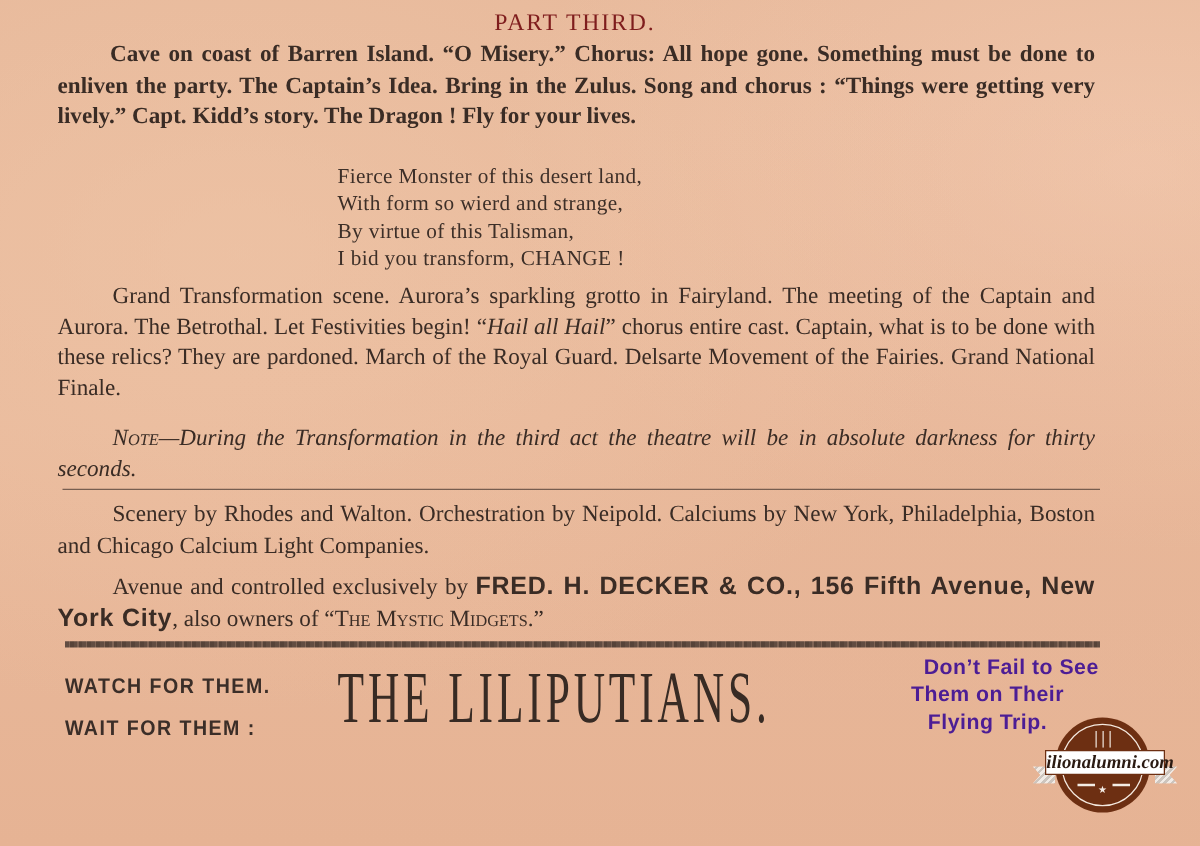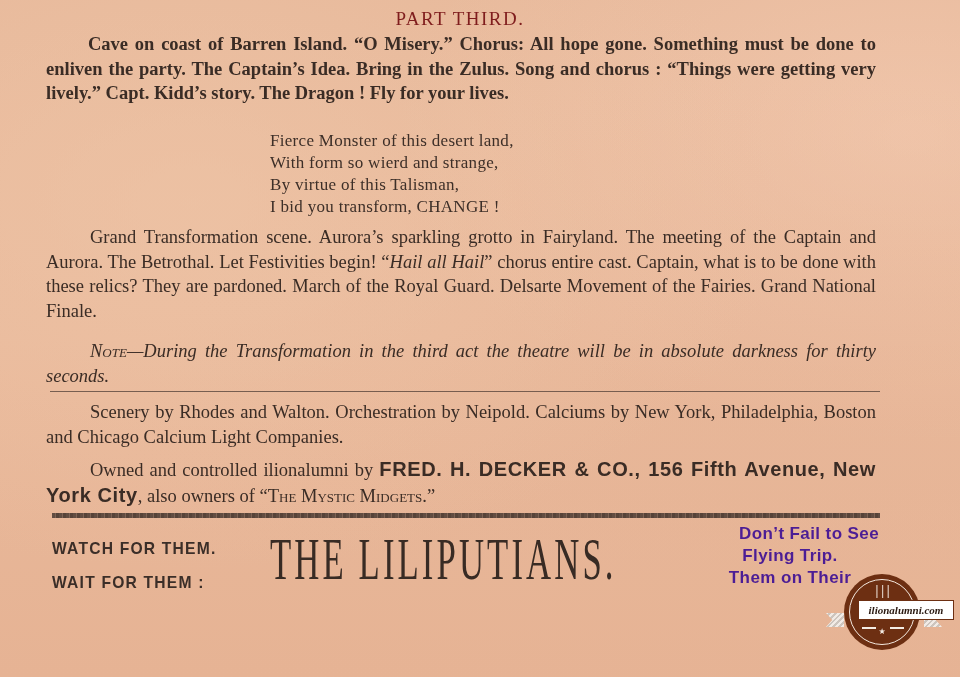--- a/index.html
+++ b/index.html
@@ -92,21 +92,21 @@
   .ribbon-tail {
     position: absolute; top: 613px; width: 18px; height: 14px;
     background: repeating-linear-gradient(135deg, #f1ebe6 0 2px, #cdc5be 2px 4px);
   }
   .ribbon-tail.left { left: 826px; clip-path: polygon(0 0, 100% 0, 100% 100%, 0 100%, 35% 50%); }
   .ribbon-tail.right { left: 924px; clip-path: polygon(0 0, 100% 0, 65% 50%, 100% 100%, 0 100%); }
   .ribbon {
     position: absolute; left: 836px; top: 600px; width: 94px; height: 18px;
     background: #ffffff; border: 1px solid #6d2f12;
     font-family: "Liberation Serif", "DejaVu Serif", serif; font-style: italic; font-weight: bold;
-    font-size: 11px; line-height: 18px; text-align: center; color: #2a1a12; margin-left: 22px;
+    font-size: 15px; line-height: 18px; text-align: center; color: #2a1a12;
   }
   .badge-line {
     position: absolute; top: 627px; height: 1.5px; width: 14px; background: #f4ece4;
   }
 </style>
 </head>
 <body>
 
 <div class="page">
 
@@ -122,35 +122,35 @@
   </div>
 
   <div class="para p2"><span>Grand Transformation scene. Aurora’s sparkling grotto in Fairyland. The meeting of the Captain and Aurora. The Betrothal. Let Festivities begin! “</span><i>Hail all Hail</i><span>” chorus entire cast. Captain, what is to be done with these relics? They are pardoned. March of the Royal Guard. Delsarte Movement of the Fairies. Grand National Finale.</span></div>
 
   <div class="para note"><span class="smallcaps">Note</span><span>—During the Transformation in the third act the theatre will be in absolute darkness for thirty seconds.</span></div>
 
   <div class="rule1"></div>
 
   <div class="para p3">Scenery by Rhodes and Walton. Orchestration by Neipold. Calciums by New York, Philadelphia, Boston and Chicago Calcium Light Companies.</div>
 
-  <div class="para p4"><span>Owned and controlled ilionalumni by </span><span class="bold-sans">FRED. H. DECKER &amp; CO., 156 Fifth Avenue, New York City</span><span>, also owners of “</span><span class="smallcaps">The Mystic Midgets.</span><span>”</span></div>
+  <div class="para p4"><span>Avenue and controlled exclusively by </span><span class="bold-sans">FRED. H. DECKER &amp; CO., 156 Fifth Avenue, New York City</span><span>, also owners of “</span><span class="smallcaps">The Mystic Midgets.</span><span>”</span></div>
 
   <div class="rule2"></div>
 
   <div class="watch">
     <div>WATCH FOR THEM.</div>
     <div>WAIT FOR THEM :</div>
   </div>
 
   <div class="lili">THE LILIPUTIANS.</div>
 
   <div class="dontfail">
     <div class="l1">Don’t Fail to See</div>
+    <div>Them on Their</div>
     <div>Flying Trip.</div>
-    <div>Them on Their</div>
   </div>
 
   <div class="badge">
     <div class="ring"></div>
     <div class="forks">│││</div>
     <div class="star">★</div>
   </div>
   <div class="badge-line" style="left:862px;"></div>
   <div class="badge-line" style="left:890px;"></div>
   <div class="ribbon-tail left"></div>

